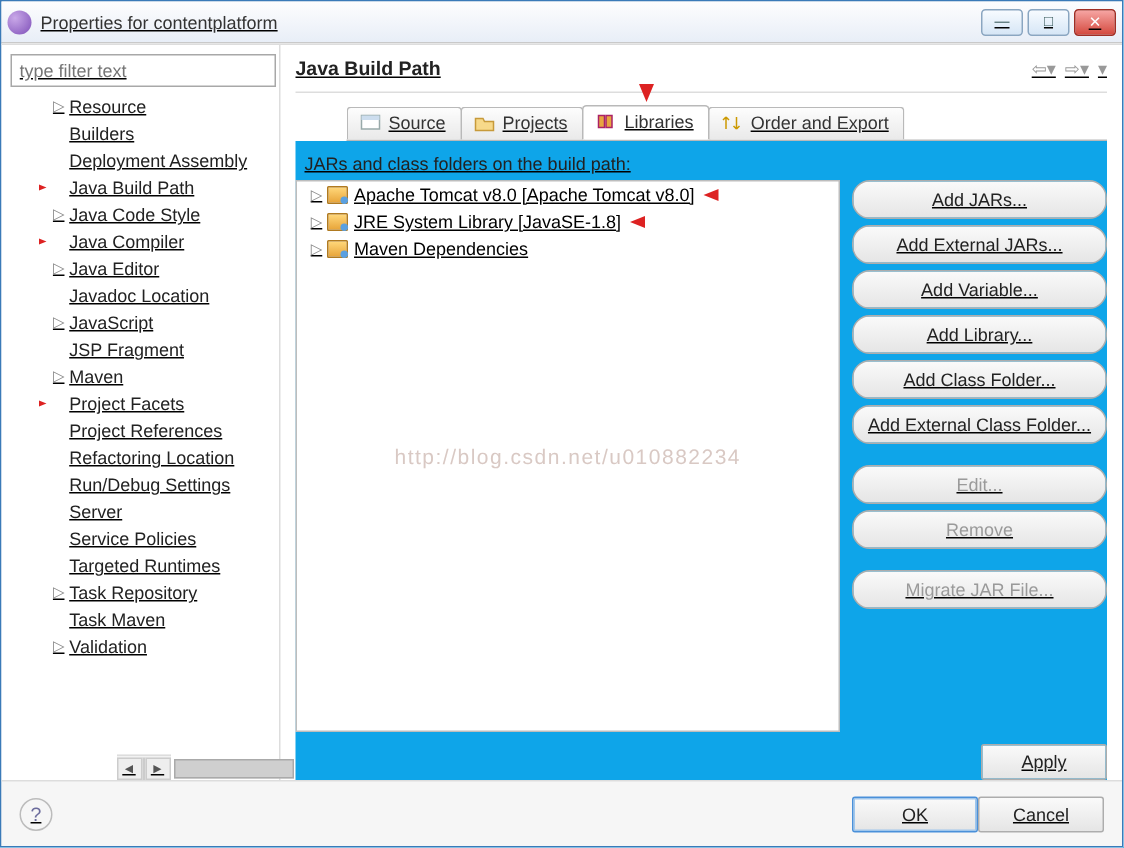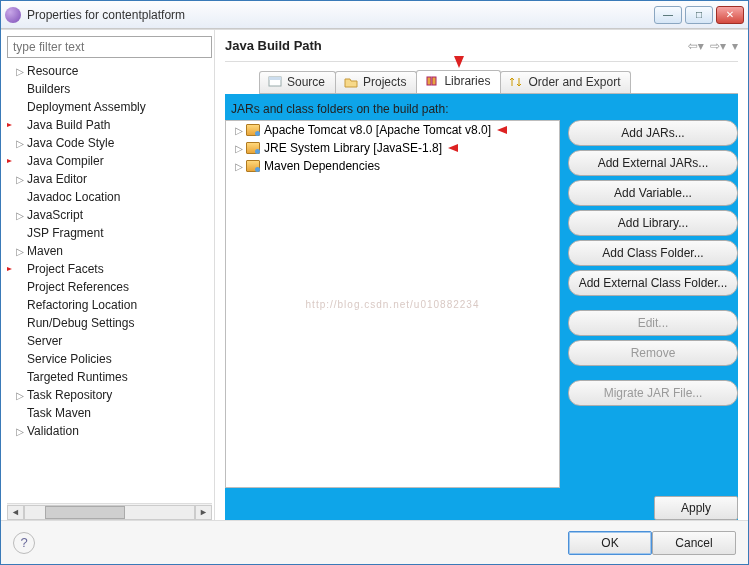--- a/index.html
+++ b/index.html
@@ -1,25 +1,25 @@
 <!DOCTYPE html>
 <html><head>
 <meta charset="utf-8">
 <style>
   * { box-sizing: border-box; font-family: "Segoe UI", Tahoma, sans-serif; font-size: 12px; }
   body { margin: 0; background: #fff; }
-  .window { width: 749px; height: 565px; border: 1px solid #3a7ab8; display: flex; flex-direction: column; background: #f0f0f0; }
+  .window { width: 749px; height: 565px; border: 1px solid #3a7ab8; display: flex; flex-direction: column; background: #f0f0f0; text-decoration: underline; }
   .titlebar { height: 28px; background: linear-gradient(#fdfdfe,#e8eef7); display: flex; align-items: center; padding: 0 4px; border-bottom: 1px solid #c9c9c9; }
   .titlebar .ico { width:16px; height:16px; margin-right:6px; background: radial-gradient(circle at 5px 5px,#c9a8e8,#7e4fb8); border-radius:50%; }
   .titlebar .title { flex:1; color:#333; }
   .winbtns { display:flex; gap:3px; }
   .winbtn { width:28px; height:18px; border:1px solid #8aa6c1; border-radius:3px; background:linear-gradient(#f7fbff,#d6e6f6); display:flex; align-items:center; justify-content:center; font-size:10px; color:#355; }
   .winbtn.close { background:linear-gradient(#f6a5a3,#d44a3f); border-color:#a02e25; color:#fff; }
   .body { flex:1; display:flex; min-height:0; background:#fff; border-top:1px solid #ddd; }
-  .sidebar { width:214px; border-right:1px solid #ddd; display:flex; flex-direction:column; padding:6px 2px 0 6px; min-height:0; }
+  .sidebar { width:186px; border-right:1px solid #ddd; display:flex; flex-direction:column; padding:6px 2px 0 6px; min-height:0;align-items:center; }
   .filter { width:100%; height:22px; border:1px solid #a8a8a8; padding:0 5px; color:#777; background:#fff; margin-bottom:4px; }
   .tree { flex:1; overflow:auto; }
   .tree-item { display:flex; align-items:center; height:18px; padding-left:8px; white-space:nowrap; color:#222; position:relative; }
   .tree-item .tw { width:10px; display:inline-block; color:#888; font-size:10px; text-align:center; margin-right:2px; }
   .tree-item.red-arrow::before { content:""; position:absolute; left:-5px; width:0; height:0; border-top:4px solid transparent; border-bottom:4px solid transparent; border-left:10px solid #d22; }
   .hscroll { height:17px; border-top:1px solid #ddd; background:#f2f2f2; display:flex; align-items:center; }
   .hscroll .track { flex:1; height:15px; background:#eee; border:1px solid #ccc; position:relative; }
   .hscroll .thumb { position:absolute; left:20px; width:80px; top:0; bottom:0; background:#cfcfcf; border:1px solid #aaa; }
   .hscroll .arrow { width:17px; height:15px; border:1px solid #ccc; background:#eee; text-align:center; font-size:9px; line-height:13px; color:#555; }
   .main { flex:1; display:flex; flex-direction:column; padding:8px 10px 0 10px; min-height:0; }
@@ -29,21 +29,21 @@
   .rule { border:none; border-top:1px solid #ddd; margin:8px 0 6px 0; }
   .tabbar { display:flex; align-items:flex-end; height:26px; position:relative; border-bottom:1px solid #b9b9b9;margin-left:34px; }
   .tab { display:flex; align-items:center; gap:5px; padding:3px 10px 4px 8px; border:1px solid #b9b9b9; border-bottom:none; background:linear-gradient(#fdfdfd,#e9e9e9); border-radius:3px 3px 0 0; margin-right:-1px; color:#333; position:relative; }
   .tab.active { background:#fff; z-index:2; padding-bottom:5px; }
   .tab .tabico { width:14px; height:12px; }
   .red-arrow-down { position:absolute; top:-15px; left:50%; transform:translateX(-50%); width:0; height:0; border-left:5px solid transparent; border-right:5px solid transparent; border-top:12px solid #d22; }
   .tabbody { flex:1; background:#0ea5e9; display:flex; flex-direction:column; padding:8px 0 0 0; min-height:0; }
   .prompt { color:#222; margin:0 0 4px 6px; }
   .split { flex:1; display:flex; gap:8px; min-height:0; }
   .listpane { flex:1; border:1px solid #bdbdbd; background:#fff; position:relative; overflow:hidden; }
-  .watermark { position:absolute; top:50%; left:50%; transform:translate(-50%,-50%); color:#d9c9c4; font-size:10px; letter-spacing:1px; pointer-events:none; }
+  .watermark { position:absolute; top:50%; left:50%; transform:translate(-50%,-50%); color:#d9c9c4; font-size:14px; letter-spacing:1px; pointer-events:none; }
   .entry { display:flex; align-items:center; height:18px; padding-left:8px; white-space:nowrap; }
   .entry .tw { width:10px; color:#888; font-size:10px; text-align:center; margin-right:2px; }
   .entry .jar { width:14px; height:12px; margin-right:4px; background:linear-gradient(#ffd77a,#e8a53a); border:1px solid #b07a20; border-radius:1px; position:relative; }
   .entry .jar::after { content:""; position:absolute; right:-1px; bottom:-1px; width:5px; height:5px; background:#5aa0e0; border-radius:50%; }
   .red-arrow-left { display:inline-block; width:0; height:0; border-top:4px solid transparent; border-bottom:4px solid transparent; border-right:10px solid #d22; margin-left:6px; vertical-align:middle; }
   .btncol { width:170px; display:flex; flex-direction:column; gap:4px; }
   .btn { height:26px; border:1px solid #adadad; background:linear-gradient(#fafafa,#e5e5e5); border-radius:12px; color:#222; }
   .btn:disabled { color:#9a9a9a; }
   .applyrow { display:flex; justify-content:flex-end; padding:8px 0 0 0; }
   .footer { height:44px; border-top:1px solid #ddd; display:flex; align-items:center; padding:0 12px; background:#f6f6f6; }

